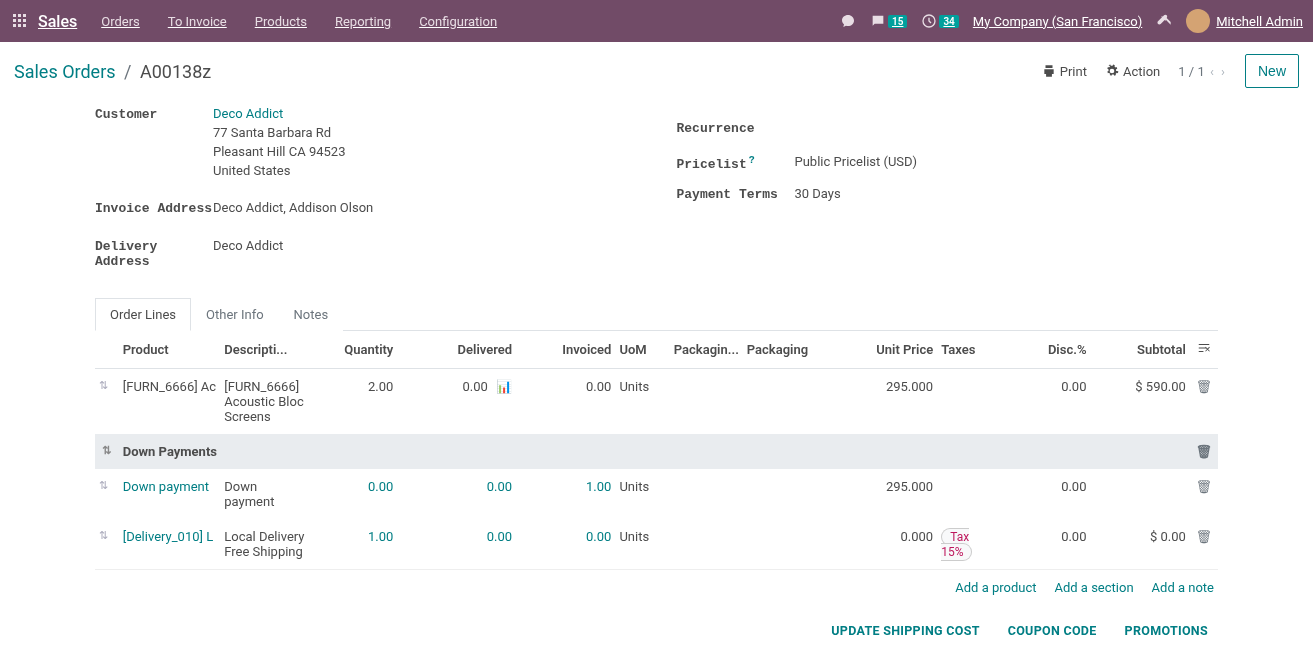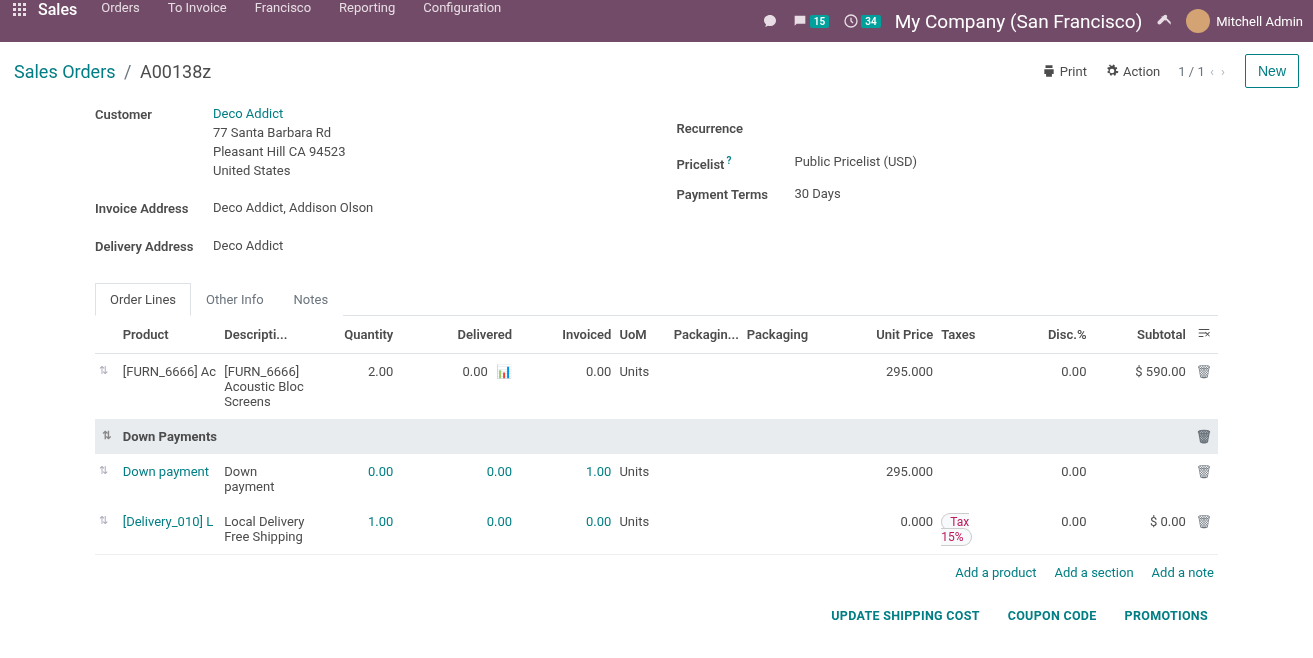--- a/index.html
+++ b/index.html
@@ -1,45 +1,45 @@
 <!DOCTYPE html>
 <html><head>
 <meta charset="utf-8">
 <style>
 * { box-sizing: border-box; margin: 0; padding: 0; }
 body { font-family: -apple-system, BlinkMacSystemFont, "Segoe UI", Roboto, sans-serif; font-size: 13px; color: #4c4c4c; background: #fff; }
-.topbar { background: #714b67; color: #fff; height: 42px; display: flex; padding: 0 10px; }
+.topbar { background: #714b67; color: #fff; height: 42px; display: flex; align-items: center; padding: 0 10px; text-decoration: underline; }
 .topbar .apps-icon { width: 20px; height: 20px; margin-right: 8px; display:flex; align-items:center; justify-content:center; cursor:pointer; }
 .topbar .brand { font-size: 16px; font-weight: 500; margin-right: 24px; }
 .topbar .menu { display: flex; gap: 28px; }
 .topbar .menu div { font-size: 13px; cursor: pointer; color: #e8dde4; }
 .topbar .right { margin-left: auto; display: flex; align-items: center; gap: 14px; }
 .topbar .badge-wrap { position: relative; cursor:pointer; display:flex; align-items:center; }
 .topbar .badge { background: #00a09d; color: #fff; font-size: 10px; padding: 1px 4px; border-radius: 2px; margin-left:2px; font-weight:600; }
-.topbar .company { font-size: 19px; }
+.topbar .company { font-size: 13px; }
 .topbar .avatar { width: 24px; height: 24px; border-radius: 50%; background: #d4a373; display:inline-block; }
 .topbar svg { fill: #e8dde4; }
 
 .header-row { display: flex; align-items: center; padding: 12px 14px 10px; border-bottom: 0px solid #e9ecef; }
 .breadcrumb { font-size: 18px; color: #017e84; }
 .breadcrumb .sep { color: #6c757d; margin: 0 4px; }
 .breadcrumb .current { color: #4c4c4c; }
 .header-actions { margin-left: auto; display: flex; align-items: center; gap: 18px; }
 .header-actions .act { color: #4c4c4c; cursor: pointer; display:flex; align-items:center; gap:4px; }
 .pager { color: #6c757d; }
 .pager .chev { color: #adb5bd; margin: 0 2px; cursor:pointer; }
 .btn-new { border: 1px solid #017e84; color: #017e84; background: #fff; padding: 8px 12px; font-size: 14px; cursor: pointer; border-radius: 2px; }
 
 .content-wrap { position: relative; height: 570px; overflow-y: scroll; }
 .content { padding: 8px 95px 20px 95px; }
 
 .form-grid { display: flex; gap: 40px; margin-bottom: 18px; }
 .form-col { flex: 1; }
 .form-row { display: flex; margin-bottom: 10px; align-items: flex-start; }
-.form-label { width: 118px; font-weight: 600; color: #4c4c4c; font-size: 13px; padding-top: 1px; }
+.form-label { width: 118px; font-weight: 600; color: #4c4c4c; font-size: 13px; padding-top: 1px; font-family: Liberation Mono, monospace; }
 .form-value { color: #4c4c4c; font-size: 13px; }
 .help-q { color: #017e84; font-size: 10px; vertical-align: super; margin-left:2px; }
 
 .tabs { display: flex; }
 .tab { border: 1px solid #dee2e6; padding: 8px 14px; font-size: 13px; color: #6c757d; cursor: pointer; background: #fff; position:relative; bottom:-1px; }
 .tab.active { color: #4c4c4c; border-bottom: 1px solid #fff; }
 .tab:not(.active) { border-color: transparent; }
 
 .table-wrap { border-top: 1px solid #dee2e6; }
 table { width: 100%; border-collapse: collapse; table-layout: fixed; }
@@ -89,21 +89,21 @@
         <rect x="10" y="5" width="3" height="3"></rect>
         <rect x="0" y="10" width="3" height="3"></rect>
         <rect x="5" y="10" width="3" height="3"></rect>
         <rect x="10" y="10" width="3" height="3"></rect>
       </svg>
   </div>
   <div class="brand">Sales</div>
   <div class="menu">
     <div>Orders</div>
     <div>To Invoice</div>
-    <div>Francisco</div>
+    <div>Products</div>
     <div>Reporting</div>
     <div>Configuration</div>
   </div>
   <div class="right">
     <div class="badge-wrap">
       <svg width="16" height="16" viewBox="0 0 24 24">
           <path d="M12 3C7 3 3 6.5 3 11c0 2.4 1.2 4.5 3 6l-1 4 4-2c1 .3 2 .5 3 .5 5 0 9-3.5 9-8S17 3 12 3z"></path>
         </svg>
     </div>
     <div class="badge-wrap">

